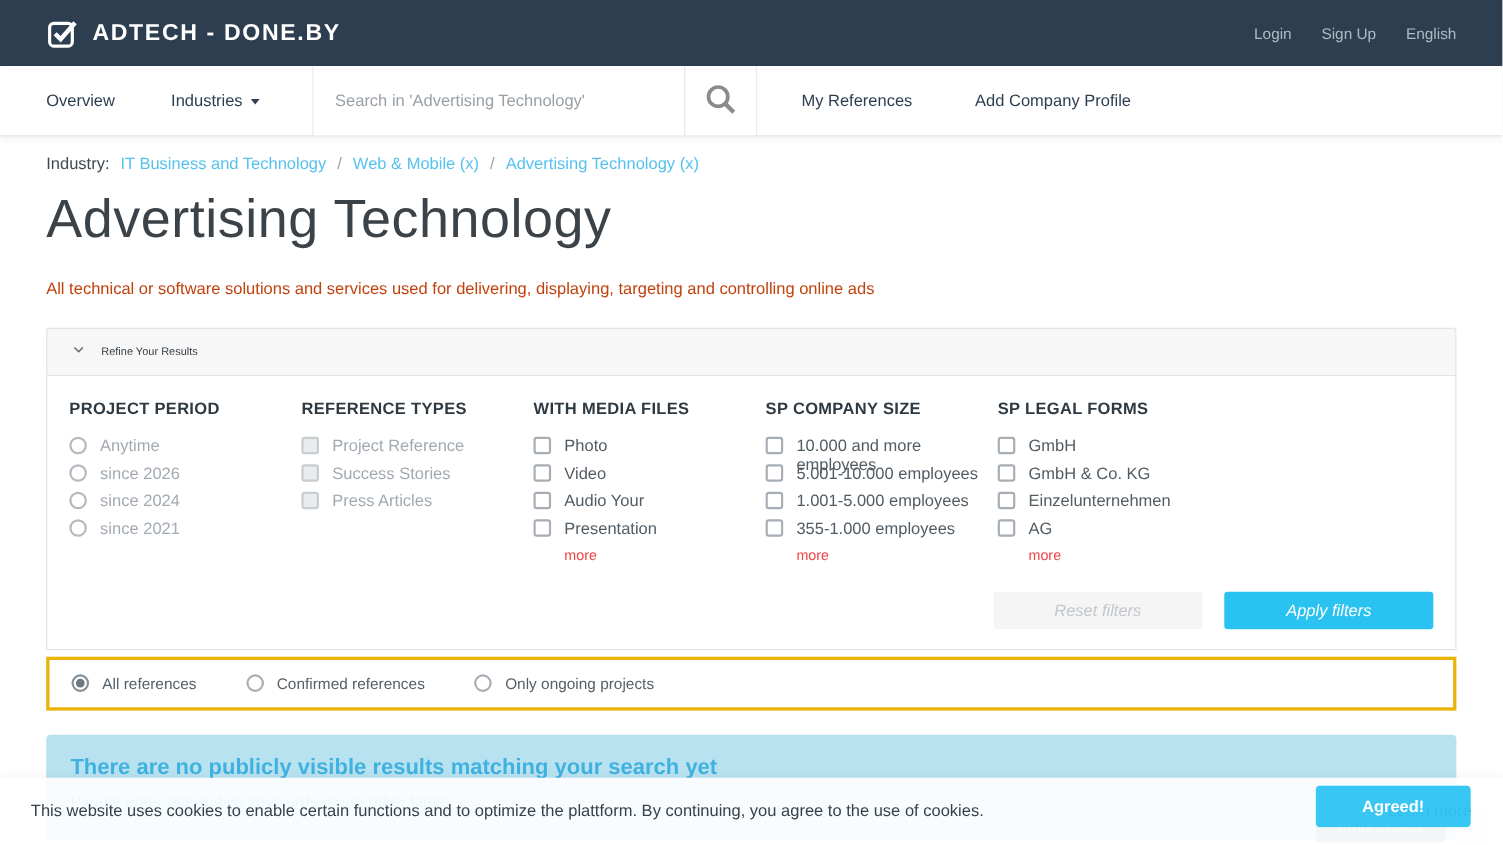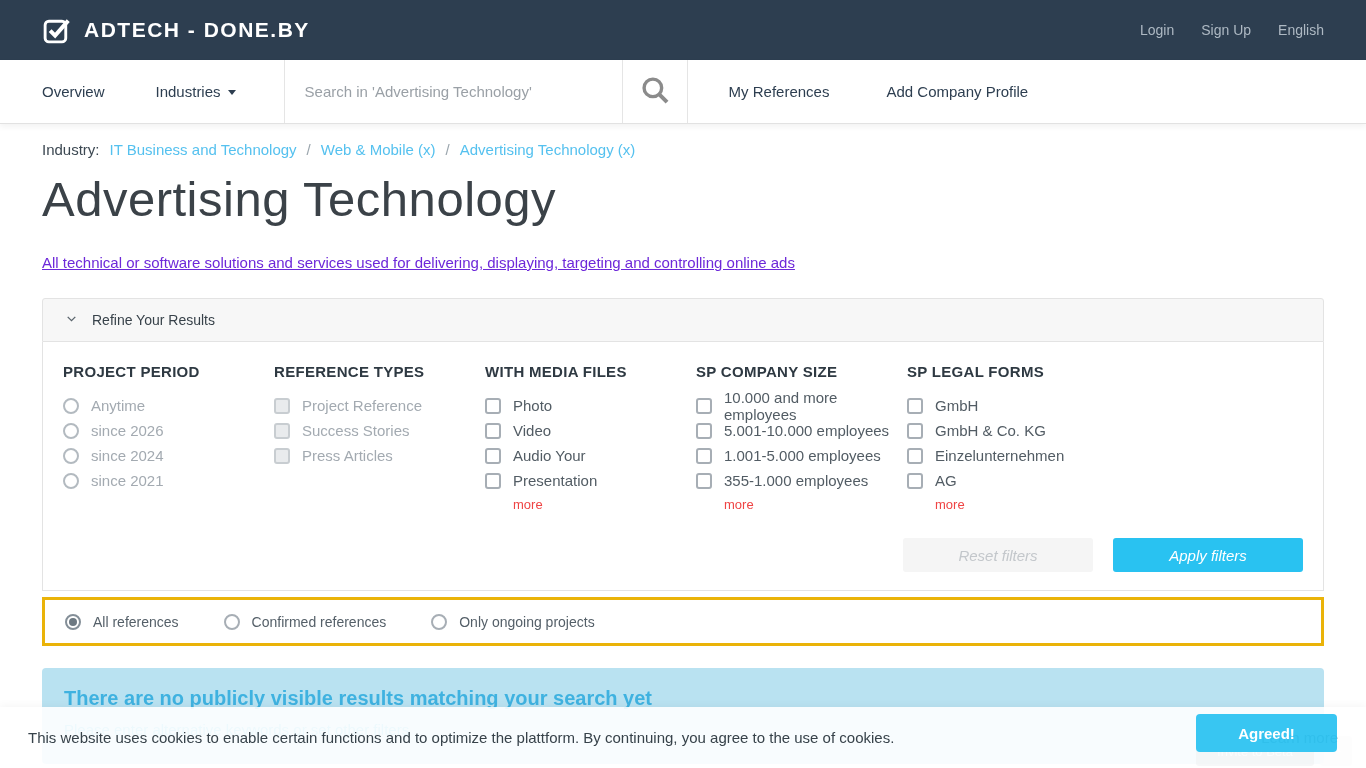--- a/index.html
+++ b/index.html
@@ -33,33 +33,33 @@
     display:flex; align-items:center; justify-content:center; cursor:pointer; }
   .nav-myref { margin-left:41px; }
   .nav-addcomp { margin-left:57px; }
 
   
   .content { padding:0 42px; }
   .breadcrumb { margin-top:17px; font-size:15px; color:#3c4852; display:flex; gap:10px; align-items:center;}
   .breadcrumb .bc-link { color:#55c1ef; cursor:pointer; }
   .breadcrumb .bc-sep { color:#9aa5ad; }
   h1.page-title { margin-top:13px; font-size:49px; font-weight:300; color:#3b4248; letter-spacing:.5px; }
-  .page-subtitle { margin-top:27px; font-size:15px; color:#6d28d9;text-decoration:underline; }
+  .page-subtitle { margin-top:27px; font-size:15px; color:#c2410c; }
 
   
   .panel { margin-top:27px; }
   .panel-header { height:44px; background:#f7f7f7; border:1px solid #e3e3e3;
     border-radius:3px 3px 0 0; display:flex; align-items:center; padding:0 22px; gap:14px; cursor:pointer; }
-  .panel-header .ph-label { font-size:14px; color:#38424a; }
+  .panel-header .ph-label { font-size:10px; color:#38424a; }
   .panel-body { border:1px solid #e3e3e3; border-top:none; background:#fff; padding:21px 20px 18px 20px; }
   .filter-cols { display:flex; }
   .fcol { width:211px; flex:0 0 auto; }
   .fcol:last-child { flex:1 1 auto; }
   .fcol h4 { font-size:15px; font-weight:bold; color:#2e3942; letter-spacing:.3px; margin-bottom:17px; }
-  .opt { display:flex; align-items:center; gap:12px; margin-bottom:8px; height:17px; cursor:pointer; }
+  .opt { display:flex; gap:12px; margin-bottom:8px; height:17px; cursor:pointer; }
   .opt .lbl { font-size:15px; color:#525c64; }
   .muted .opt .lbl { color:#a3aab1; }
   .cbox { width:16px; height:16px; border:2px solid #a7aeb5; border-radius:3px; background:#fff; flex:0 0 auto; }
   .muted .cbox { background:#e9ebed; border-color:#c8cdd1; }
   .rad { width:16px; height:16px; border:2px solid #a7aeb5; border-radius:50%; background:#fff;
     flex:0 0 auto; position:relative; }
   .muted .rad { border-color:#b3bac0; }
   .rad.on { border-color:#848f98; }
   .rad.on::after { content:""; position:absolute; left:2px; top:2px; width:8px; height:8px;
     border-radius:50%; background:#6d7982; }

